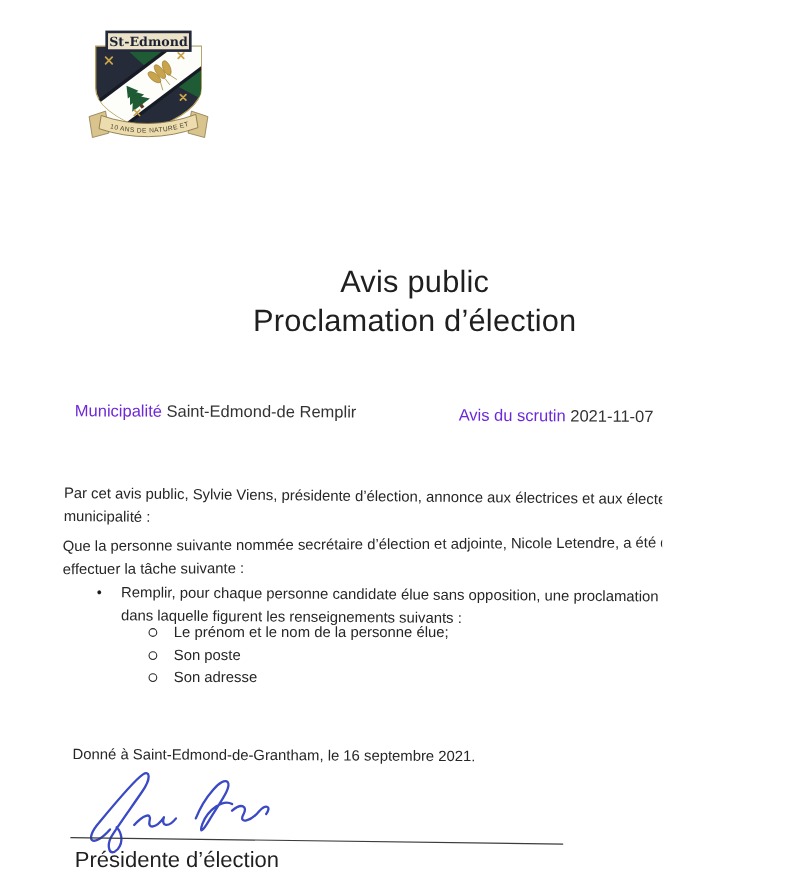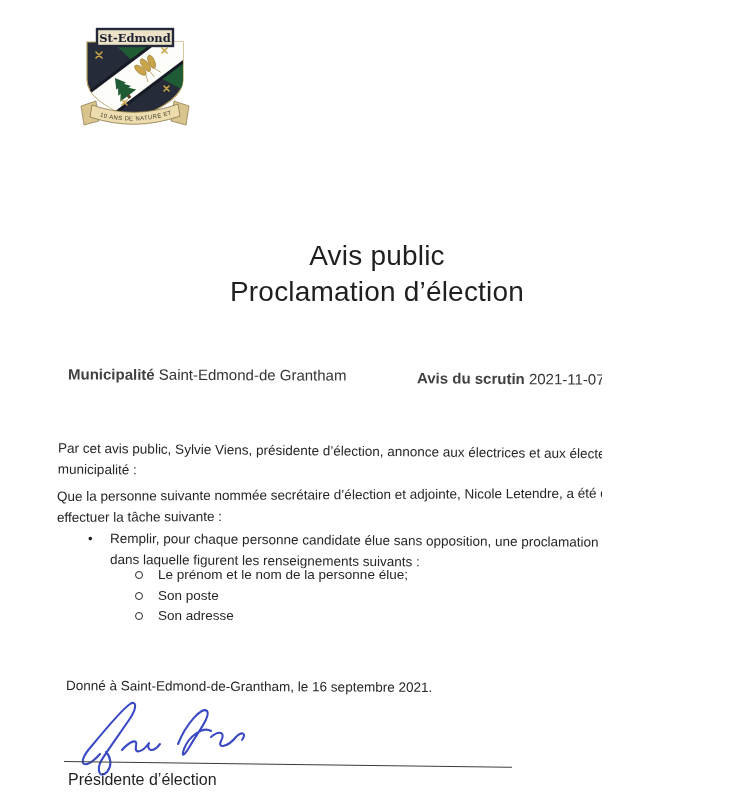--- a/index.html
+++ b/index.html
@@ -9,37 +9,37 @@
   }
   
   .crest{position:absolute;left:72px;top:26px;width:126px;height:102px;}
   
   .title-block{position:absolute;left:0;top:238px;width:730px;text-align:center;transform:translateX(12px);}
   .title-line{font-size:28px;line-height:36px;color:#1f1f1f;letter-spacing:.2px;}
   
   .info-row{position:absolute;left:0;top:366px;width:730px;font-size:15px;color:#2a2a2a;}
   .info-left{position:absolute;left:68px;top:0;transform:rotate(.25deg);}
   .info-right{position:absolute;left:417px;top:4px;transform:rotate(.45deg);}
-  .info-label{font-weight:bold;color:#404040;}
+  .info-label{font-weight:normal;color:#6d28d9;}
   .info-value{font-weight:normal;color:#333333;}
   
   .para{position:absolute;font-size:13.5px;line-height:21px;color:#262626;}
   .p1{left:58px;top:441px;width:652px;transform:rotate(.6deg);}
   .p2{left:57px;top:484px;width:652px;transform:rotate(-.35deg);}
   .bullet-item{left:88px;top:530px;width:580px;transform:rotate(.45deg);display:flex;}
   .bullet-dot{width:22px;flex:0 0 22px;font-size:13px;color:#1d1d1d;}
   .sub-list{left:135px;top:565px;width:420px;}
   .sub-item{display:flex;line-height:20.5px;align-items:flex-end;}
   .sub-marker{flex:0 0 23px;position:relative;}
   .sub-marker span{display:inline-block;width:6px;height:6px;border:1.2px solid #2a2a2a;border-radius:50%;margin-top:6px;}
   .given{left:66px;top:676px;transform:rotate(.3deg);}
   
   .sig-svg{position:absolute;left:70px;top:698px;width:190px;height:86px;}
   .sig-line{position:absolute;left:64px;top:761px;width:448px;border-top:1.5px solid #3c3c3c;transform:rotate(.75deg);transform-origin:left center;}
-  .sig-title{position:absolute;left:68px;top:771px;font-size:16px;color:#1f1f1f;}
+  .sig-title{position:absolute;left:68px;top:771px;font-size:20px;color:#1f1f1f;}
 </style>
 </head>
 <body>
 
 <div class="page">
 
   <svg class="crest" viewBox="0 0 126 102" aria-hidden="true">
     <defs>
       <clipPath id="shieldClip">
         <path d="M15,16 L111,16 L111,54 Q111,75 63,93 Q15,75 15,54 Z"></path>
@@ -102,21 +102,21 @@
   </svg>
 
   <div class="title-block">
     <div class="title-line">Avis public</div>
     <div class="title-line">Proclamation d’élection</div>
   </div>
 
   <div class="info-row">
     <div class="info-left">
       <span class="info-label">Municipalité</span>
-      <span class="info-value">Saint-Edmond-de Grantham</span>
+      <span class="info-value">Saint-Edmond-de Remplir</span>
     </div>
     <div class="info-right">
       <span class="info-label">Avis du scrutin</span>
       <span class="info-value">2021-11-07</span>
     </div>
   </div>
 
   <div class="para p1">Par cet avis public, Sylvie Viens, présidente d’élection, annonce aux électrices et aux électeurs de la municipalité :</div>
   <div class="para p2">Que la personne suivante nommée secrétaire d’élection et adjointe, Nicole Letendre, a été désignée pour effectuer la tâche suivante :</div>
 

